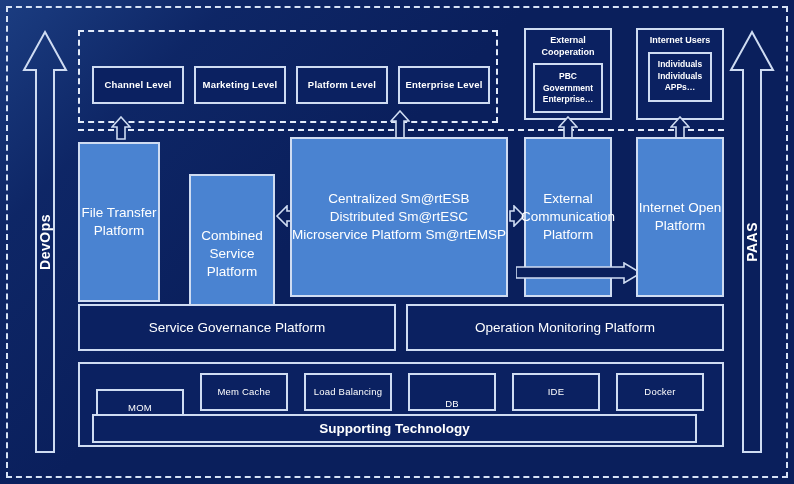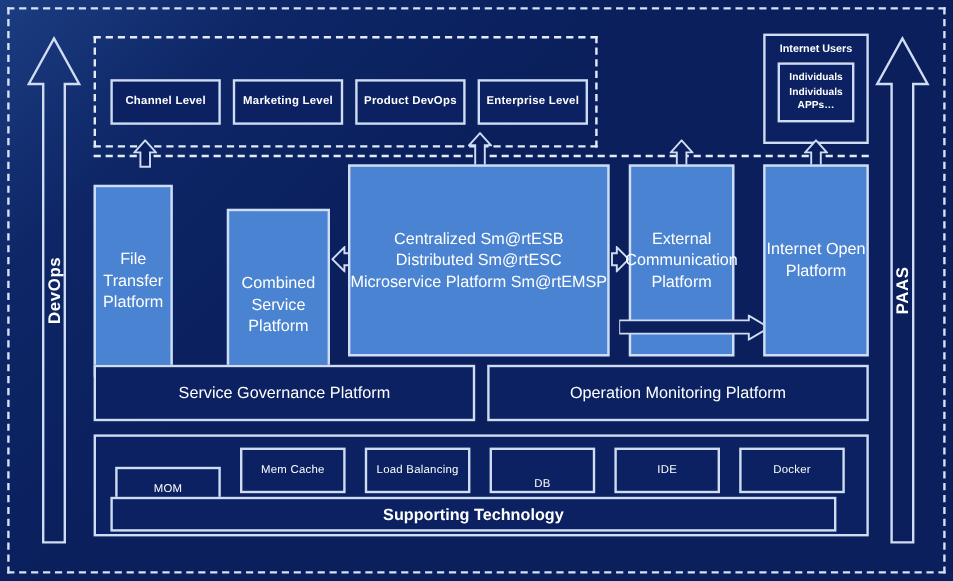--- a/index.html
+++ b/index.html
@@ -91,26 +91,32 @@
 
   <div class="abs dashed-group" style="left:78px;top:30px;width:420px;height:93px;"></div>
 
   <div class="abs box-dark" style="left:92px;top:66px;width:92px;height:38px;">
     <span class="lbl-sm">Channel Level</span>
   </div>
   <div class="abs box-dark" style="left:194px;top:66px;width:92px;height:38px;">
     <span class="lbl-sm">Marketing Level</span>
   </div>
   <div class="abs box-dark" style="left:296px;top:66px;width:92px;height:38px;">
-    <span class="lbl-sm">Product DevOps</span>
+    <span class="lbl-sm">Platform Level</span>
   </div>
   <div class="abs box-dark" style="left:398px;top:66px;width:92px;height:38px;">
     <span class="lbl-sm">Enterprise Level</span>
   </div>
 
+  <div class="abs box-dark" style="left:524px;top:28px;width:88px;height:92px;display:block;padding:5px 4px 0 4px;">
+    <div class="lbl-xs" style="text-align:center;">External Cooperation</div>
+    <div class="box-dark" style="margin:5px 3px 0 3px;height:50px;">
+      <span class="lbl-tiny">PBC Government Enterprise…</span>
+    </div>
+  </div>
 
   <div class="abs box-dark" style="left:636px;top:28px;width:88px;height:92px;display:block;padding:5px 4px 0 4px;">
     <div class="lbl-xs" style="text-align:center;">Internet Users</div>
     <div class="box-dark" style="margin:5px 6px 0 6px;height:50px;">
       <span class="lbl-tiny">Individuals Individuals APPs…</span>
     </div>
   </div>
 
   <div class="abs" style="left:78px;top:129px;width:646px;height:0;border-top:2px dashed #e3ebf9;"></div>
 
@@ -128,21 +134,21 @@
     <svg width="20" height="24" viewBox="0 0 20 24">
       <polygon points="10,1 19,11 14,11 14,23 6,23 6,11 1,11" fill="#0a1f5c" stroke="#cfdcf2" stroke-width="1.6"></polygon>
     </svg>
   </div>
   <div class="up-arrow" style="left:670px;top:116px;">
     <svg width="20" height="24" viewBox="0 0 20 24">
       <polygon points="10,1 19,11 14,11 14,23 6,23 6,11 1,11" fill="#0a1f5c" stroke="#cfdcf2" stroke-width="1.6"></polygon>
     </svg>
   </div>
 
-  <div class="abs box-blue" style="left:78px;top:154px;width:66px;height:160px;">
+  <div class="abs box-blue" style="left:78px;top:142px;width:82px;height:160px;">
     <span class="lbl-md">File Transfer Platform</span>
   </div>
 
   <div class="abs box-blue" style="left:189px;top:137px;width:86px;height:160px;margin-top:37px;">
     <span class="lbl-md">Combined Service Platform</span>
   </div>
 
   <div class="h-arrow" style="left:276px;top:205px;">
     <svg width="16" height="22" viewBox="0 0 16 22">
       <polygon points="1,11 11,1 11,6 15,6 15,16 11,16 11,21" fill="#0a1f5c" stroke="#cfdcf2" stroke-width="1.6"></polygon>

